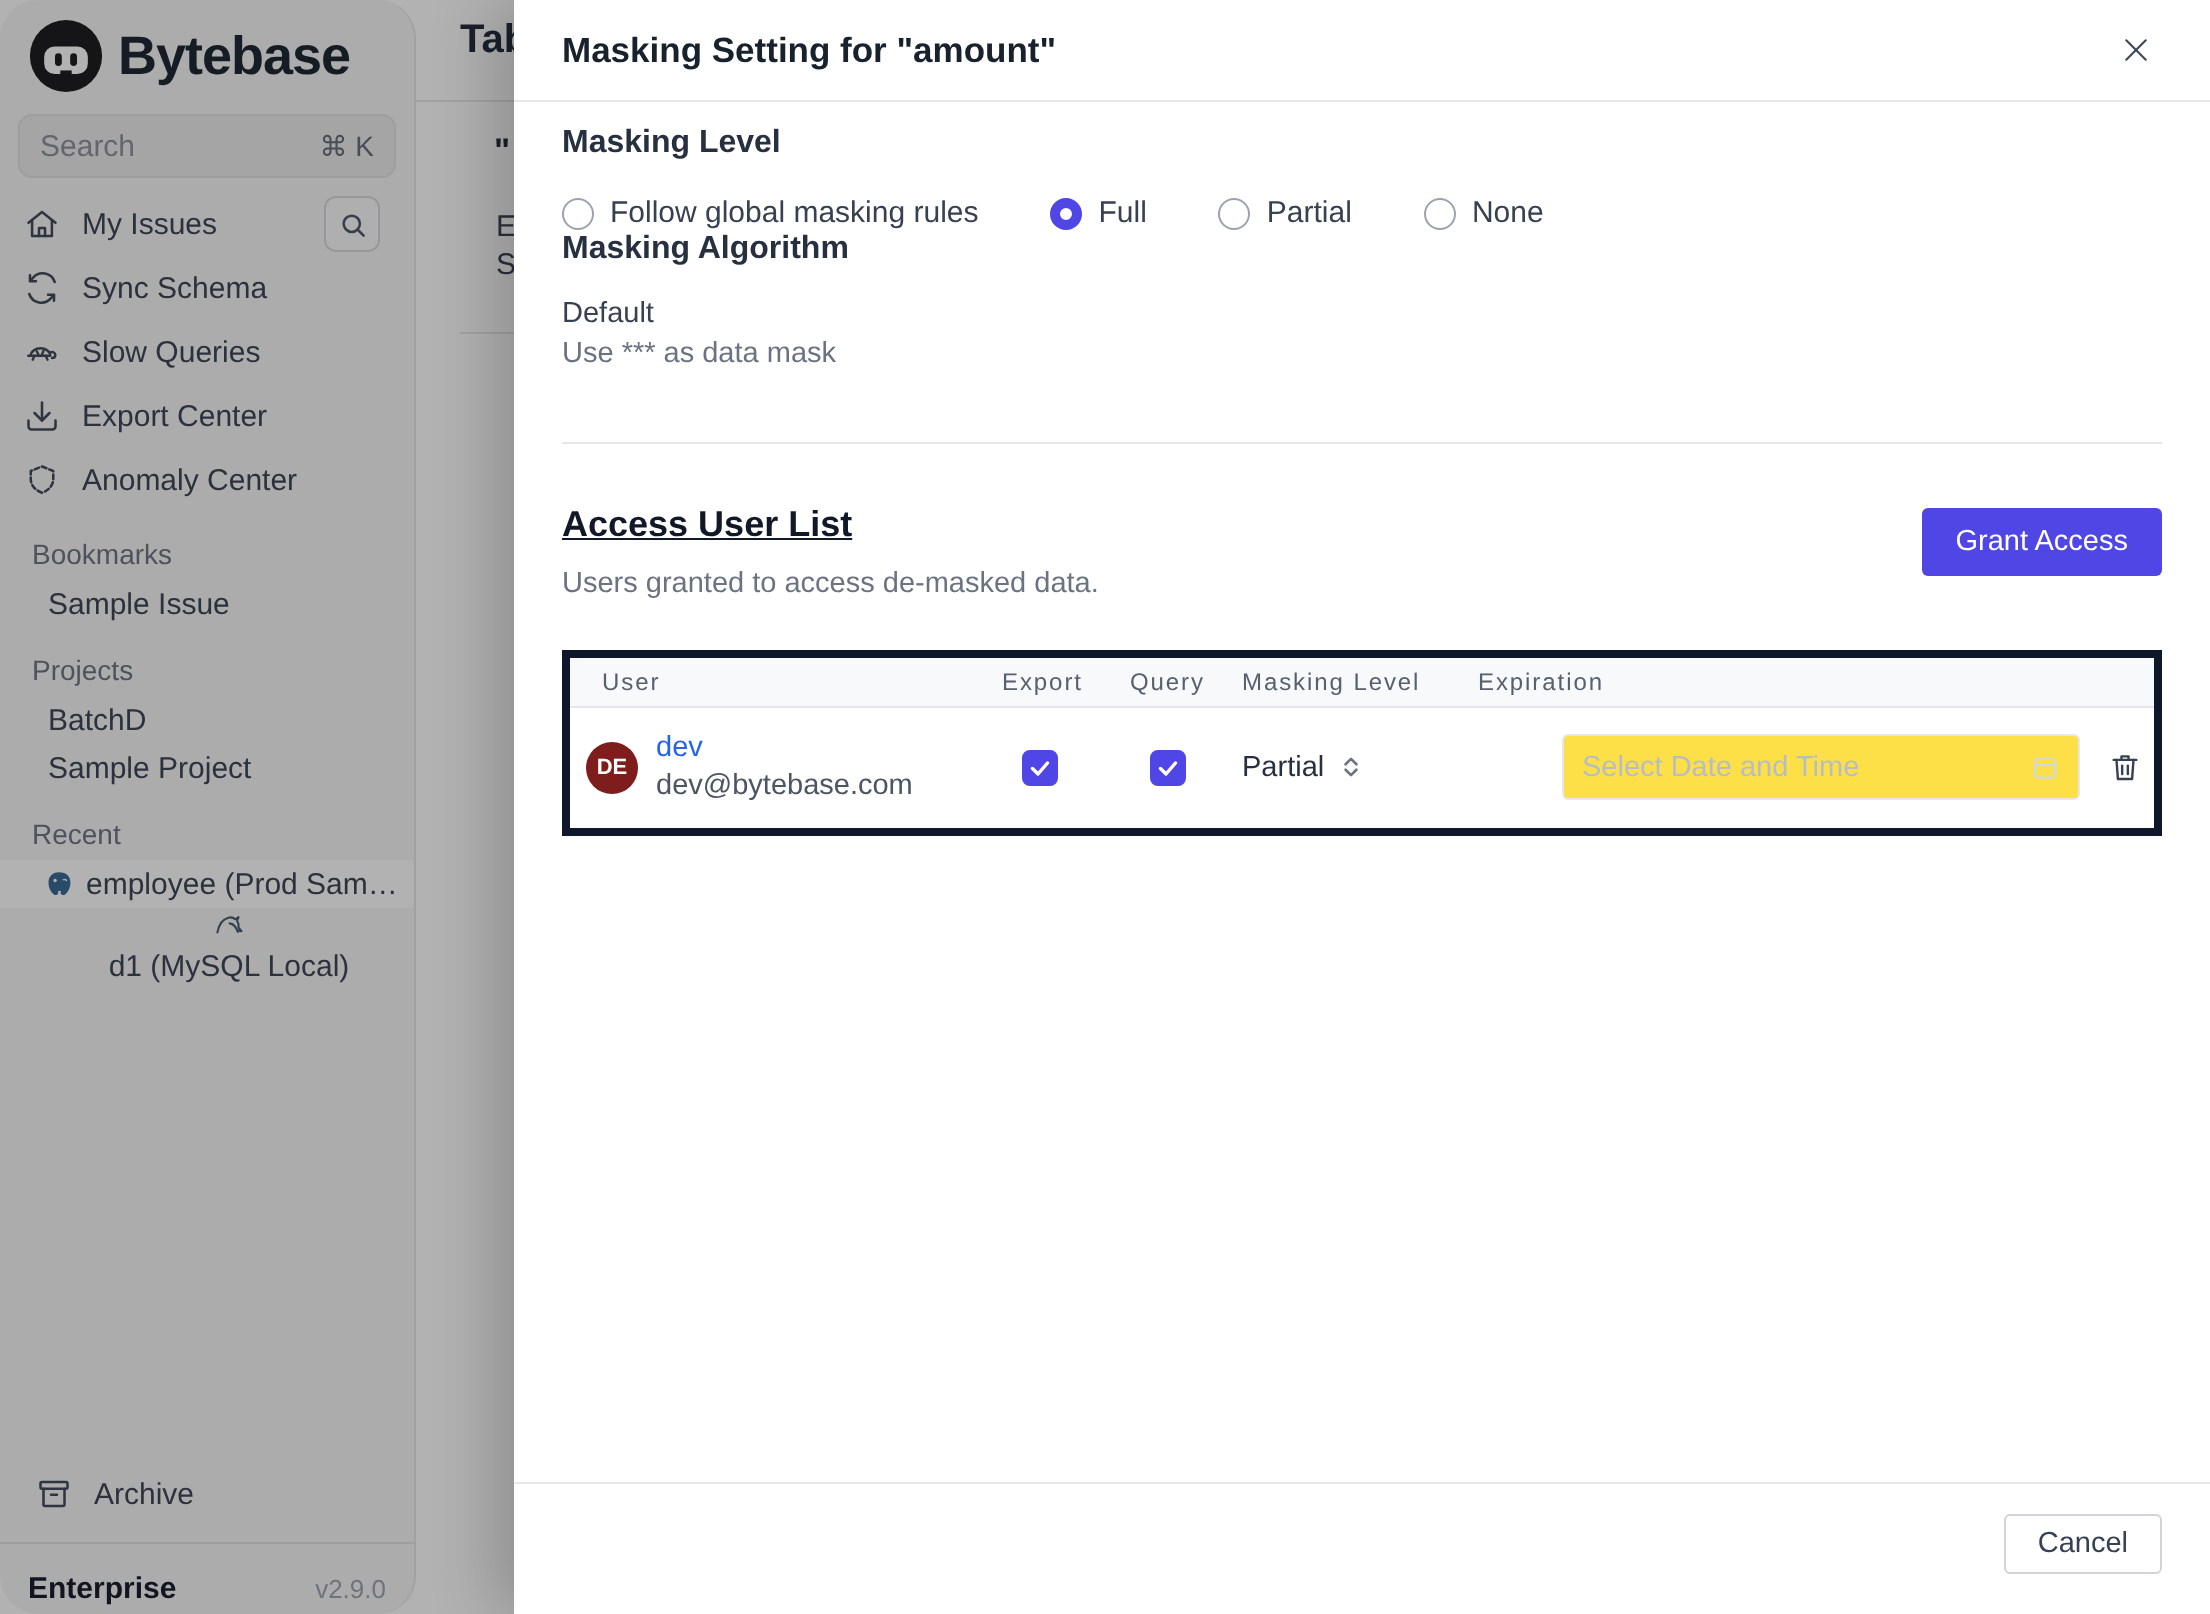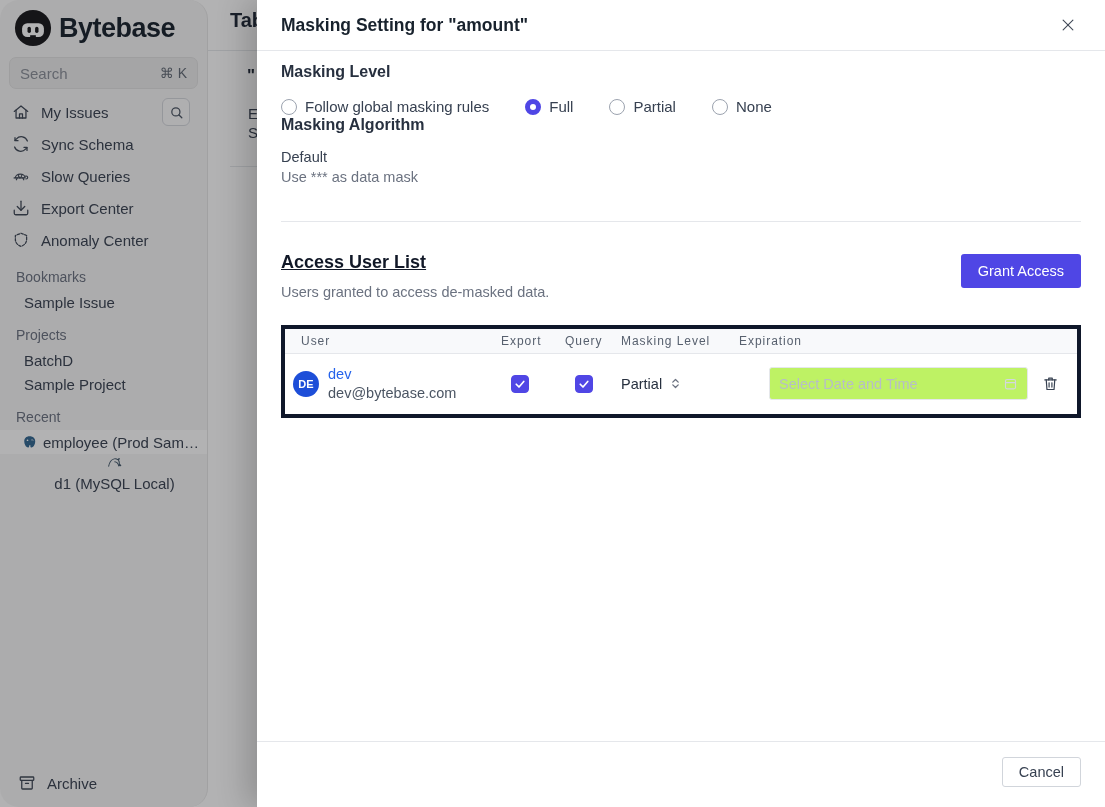--- a/index.html
+++ b/index.html
@@ -87,21 +87,21 @@
   .cb { width:18px; height:18px; border-radius:4px; border:1.5px solid #9ca3af; background:#fff;
         margin-left:18px; display:flex; align-items:center; justify-content:center; cursor:pointer; }
   .cb svg { width:12px; height:12px; display:none; }
   .cb.checked { background:#5046e5; border-color:#5046e5; }
   .cb.checked svg { display:block; }
   .level-select { display:flex; align-items:center; gap:7px; padding-left:8px; font-size:14.5px;
                   color:#27303f; cursor:pointer; }
   .level-select .chev { width:13px; height:13px; color:#6b7280; }
   .exp-cell { display:flex; align-items:center; padding-left:38px; }
   .date-input { width:259px; height:33px; border:1px solid #e5e7eb; border-radius:3px; display:flex;
-                align-items:center; padding:0 9px; background:#bef264; cursor:text; }
+                align-items:center; padding:0 9px; background:#fde047; cursor:text;margin-left:12px; }
   .date-input input { flex:1; border:none; outline:none; font-size:14.5px; font-family:inherit; color:#374151;
                 background:transparent; min-width:0; }
   .date-input input::placeholder { color:#b7bdc7; }
   .cal-ic { width:15px; height:15px; color:#d3d7de; flex:0 0 15px; }
   .trash-btn { margin-left:14px; width:17px; height:17px; color:#374151; background:none; border:none;
                cursor:pointer; display:flex; padding:0; }
   .trash-btn svg { width:17px; height:17px; }
   .drawer-footer { flex:0 0 66px; border-top:1px solid #e5e7eb; display:flex; justify-content:flex-end;
                    padding:15px 24px 0; }
   .cancel-btn { height:30px; padding:0 16px; background:#fff; border:1px solid #d1d5db; border-radius:3px;
@@ -210,20 +210,24 @@
 
     <div class="side-spacer"></div>
 
     <div class="archive-row">
       <svg class="ic" viewBox="0 0 24 24" fill="none" stroke="currentColor" stroke-width="1.7" stroke-linecap="round" stroke-linejoin="round">
         <rect x="3" y="4" width="18" height="4.5" rx="1"></rect>
           <path d="M5 8.5V19a1 1 0 0 0 1 1h12a1 1 0 0 0 1-1V8.5"></path>
           <line x1="10" y1="12.5" x2="14" y2="12.5"></line>
       </svg>
       <span>Archive</span>
+    </div>
+    <div class="plan-row">
+      <span class="plan-name">Enterprise</span>
+      <span class="plan-version">v2.9.0</span>
     </div>
   </div>
 
   <div class="underpage">
     <div class="up-title">Tab</div>
     <div class="up-div1"></div>
     <div class="up-quote">"</div>
     <div class="up-e">E</div>
     <div class="up-s">S</div>
     <div class="up-div2"></div>
@@ -284,21 +288,21 @@
             <th class="col-export">Export</th>
             <th class="col-query">Query</th>
             <th class="col-mask">Masking Level</th>
             <th>Expiration</th>
           </tr>
         </thead>
         <tbody>
           <tr>
             <td>
               <div class="user-cell">
-                <div class="avatar" style="background: #1d4ed8;">DE</div>
+                <div class="avatar" style="background: #7f1d1d;">DE</div>
                 <div>
                   <div class="uname">dev</div>
                   <div class="uemail">dev@bytebase.com</div>
                 </div>
               </div>
             </td>
             <td>
               <div class="cb checked">
                 <svg viewBox="0 0 24 24" fill="none" stroke="#fff" stroke-width="3.4" stroke-linecap="round" stroke-linejoin="round">
                     <polyline points="4.5,12.5 10,18 19.5,7"></polyline>

